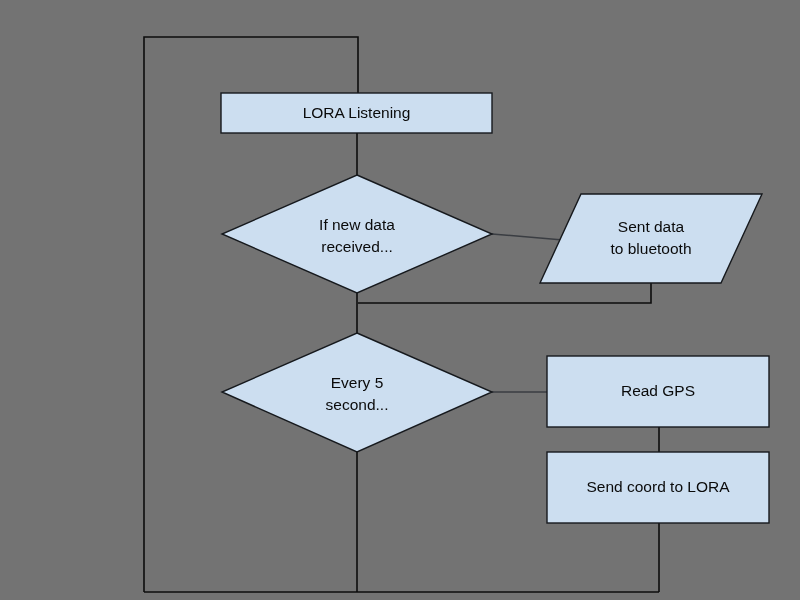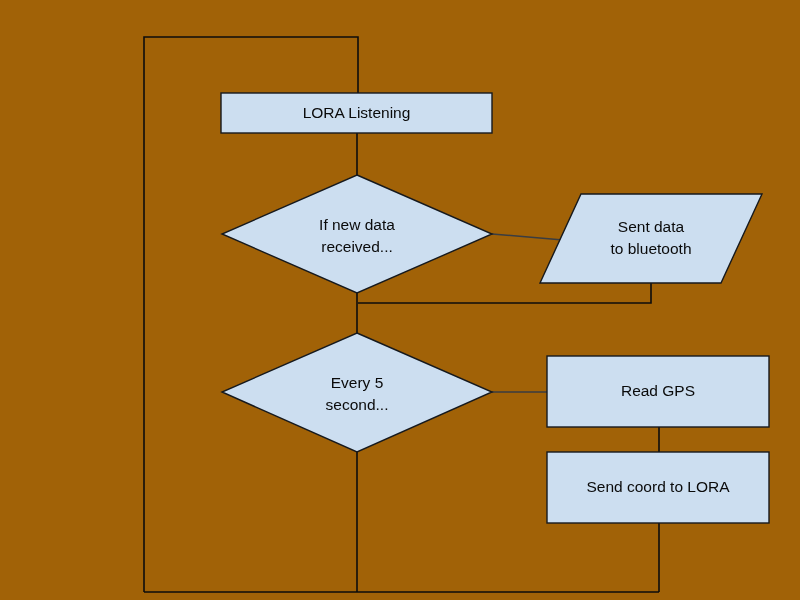--- a/index.html
+++ b/index.html
@@ -11,21 +11,21 @@
   body {
     width: 800px;
     height: 600px;
     overflow: hidden;
     font-family: "Liberation Sans", sans-serif;
   }
   #diagram-root {
     position: relative;
     width: 800px;
     height: 600px;
-    background: #a16207;
+    background: #737373;
   }
   svg#flowchart {
     display: block;
     width: 800px;
     height: 600px;
   }
   .node-shape {
     fill: #ccdef0;
     stroke: #16191d;
     stroke-width: 1.4;

